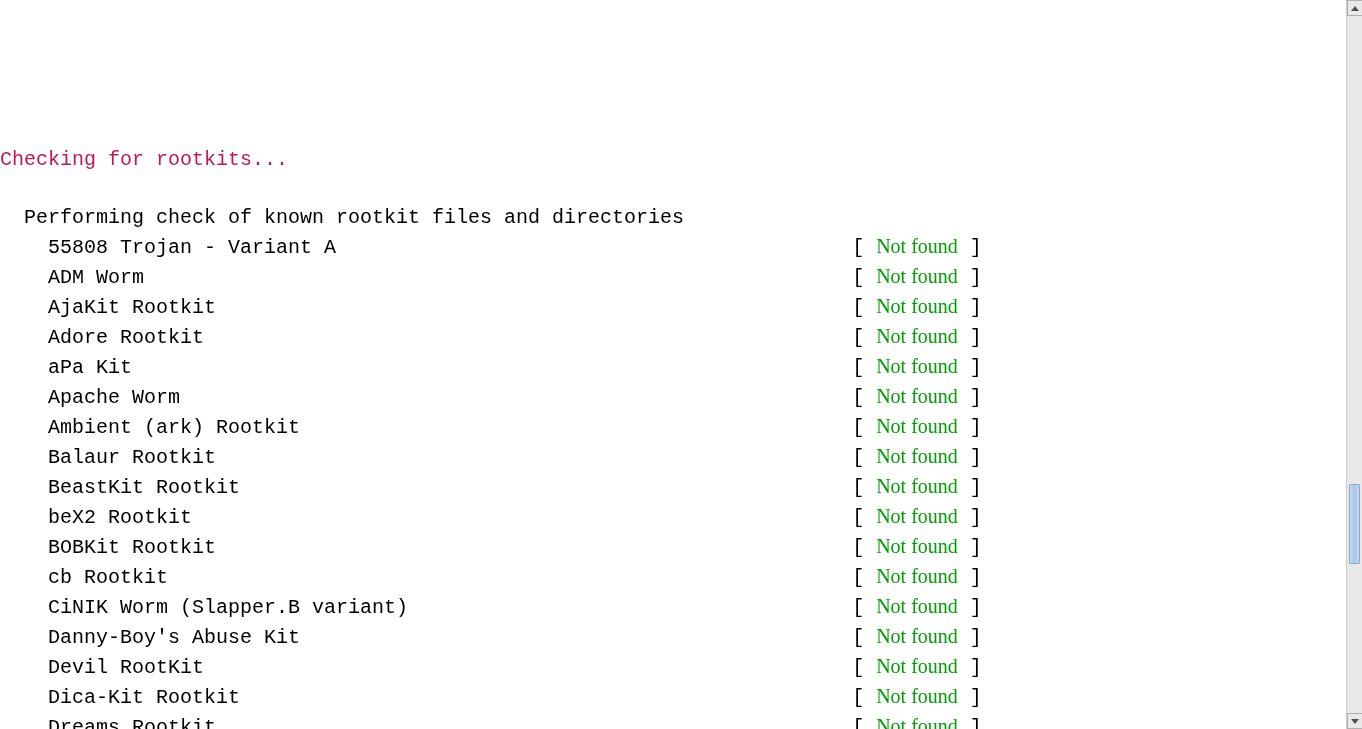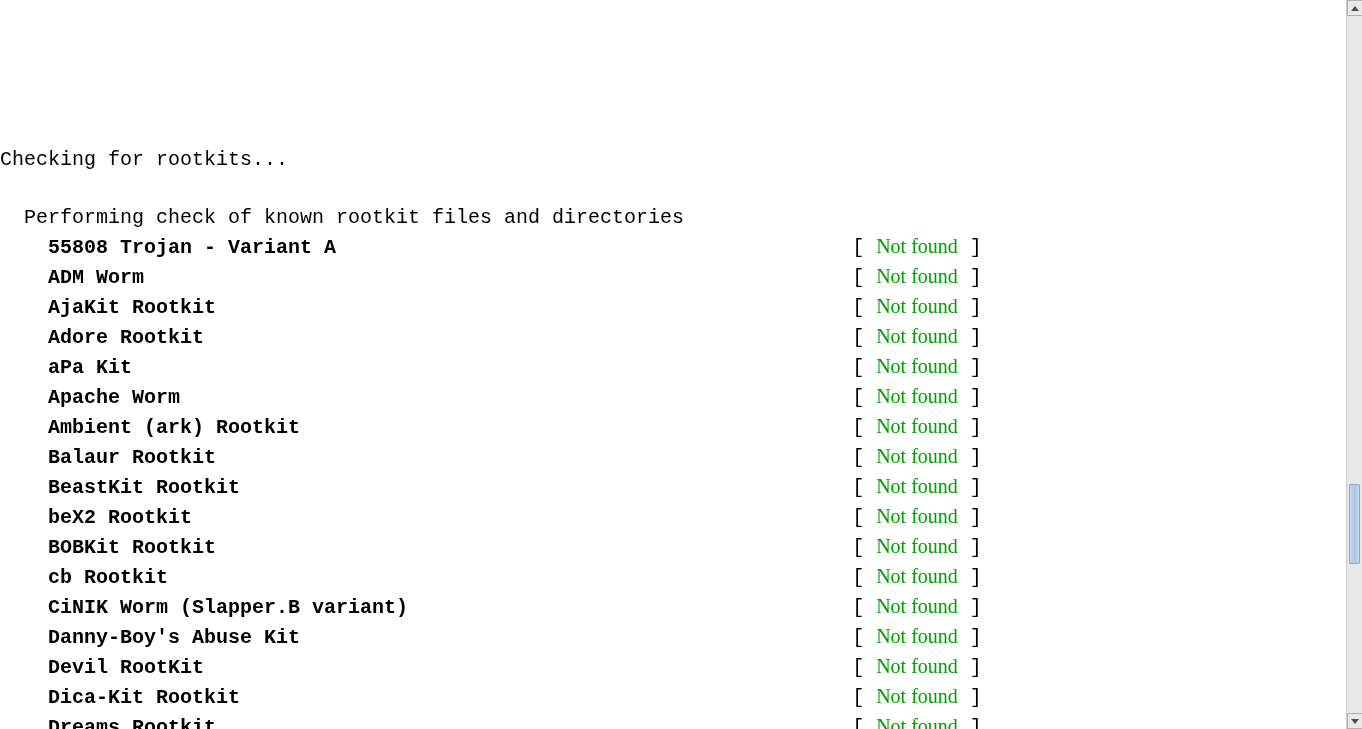--- a/index.html
+++ b/index.html
@@ -15,31 +15,30 @@
       position: relative;
       overflow: hidden;
     }
     .terminal {
       padding: 0;
       width: 1342px;
       height: 729px;
       overflow: hidden;
     }
     .heading {
-      color: #000000;
+      color: #be185d;
     }
     .subhead {
       color: #000000;
     }
     .row {
       display: block;
     }
     .name-col {
       display: inline-block;
-      font-weight: bold;
     }
     .bracket {
       color: #000000;
     }
     .status-text {
       color: #00a000;
       font-family: Liberation Serif, serif;
     }
     
     .scrollbar {

